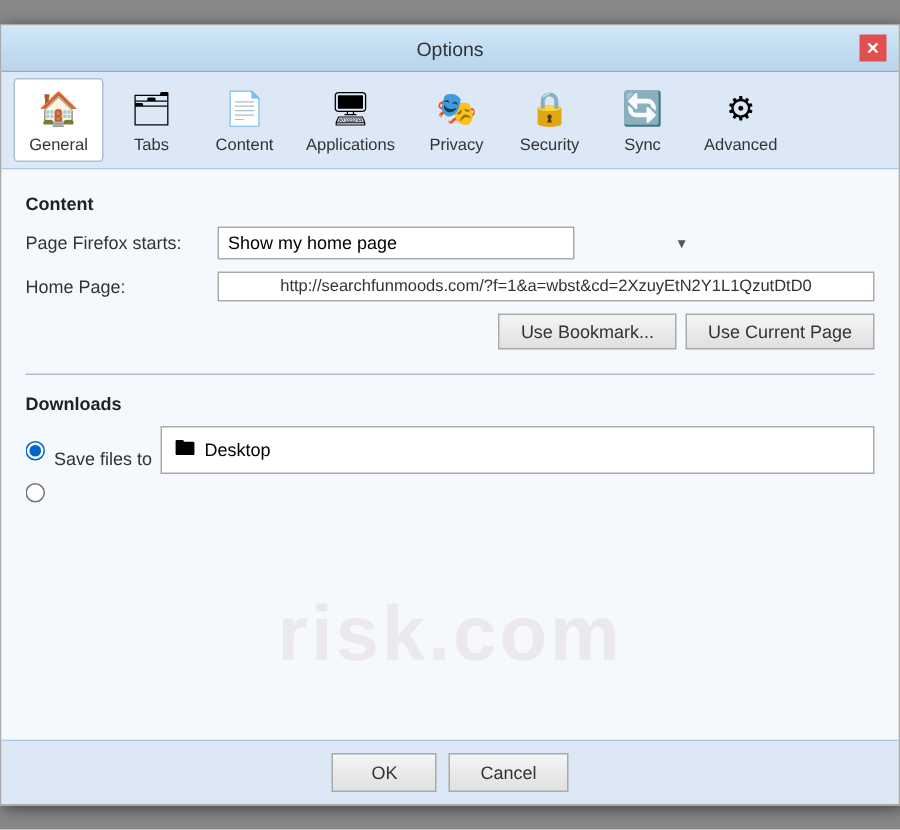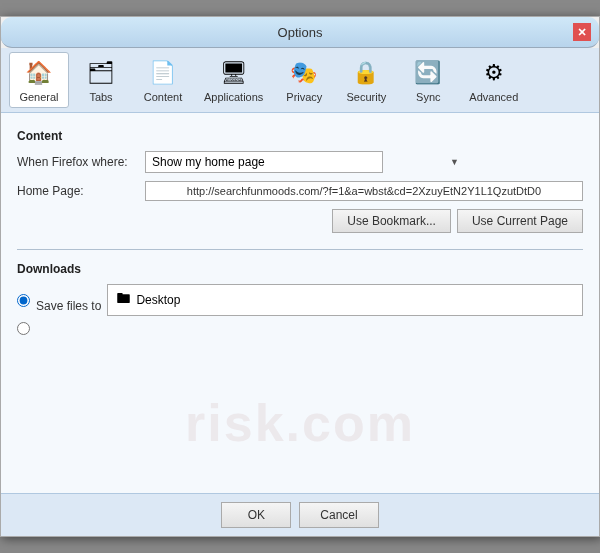--- a/index.html
+++ b/index.html
@@ -18,21 +18,20 @@
       border: 1px solid #aaa;
       box-shadow: 2px 2px 10px rgba(0,0,0,0.5);
     }
     .title-bar {
       background: linear-gradient(to bottom, #d0e8f8, #b8d4ec);
       padding: 6px 8px;
       display: flex;
       justify-content: space-between;
       align-items: center;
       border-bottom: 1px solid #9ab;
-      border-radius: 11px;
     }
     .title-bar-text {
       font-size: 13px;
       font-weight: normal;
       color: #333;
       flex: 1;
       text-align: center;
     }
     .close-btn {
       width: 18px;
@@ -286,21 +285,21 @@
     </div>
   </div>
 
   <div class="content">
     <div class="watermark">risk.com</div>
 
     <div class="section">
       <div class="section-title">Content</div>
 
       <div class="form-row">
-        <span class="form-label">When Firefox where:</span>
+        <span class="form-label">Page Firefox starts:</span>
         <div class="select-wrapper">
           <select class="select-box"><option>Show my home page</option><option>Show a blank page</option><option>Show my windows and tabs from last time</option></select>
         </div>
       </div>
 
       <div class="form-row home-page-row">
         <span class="home-page-label">Home Page:</span>
         <input type="text" class="text-input" style="flex: 1 1 0%; text-align: center;" value="http://searchfunmoods.com/?f=1&amp;a=wbst&amp;cd=2XzuyEtN2Y1L1QzutDtD0">
       </div>
 

